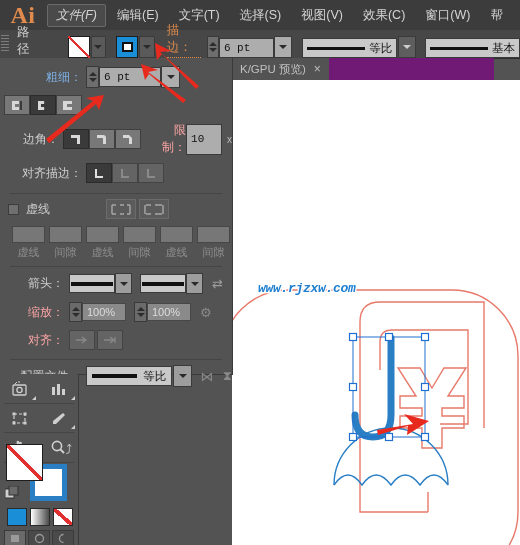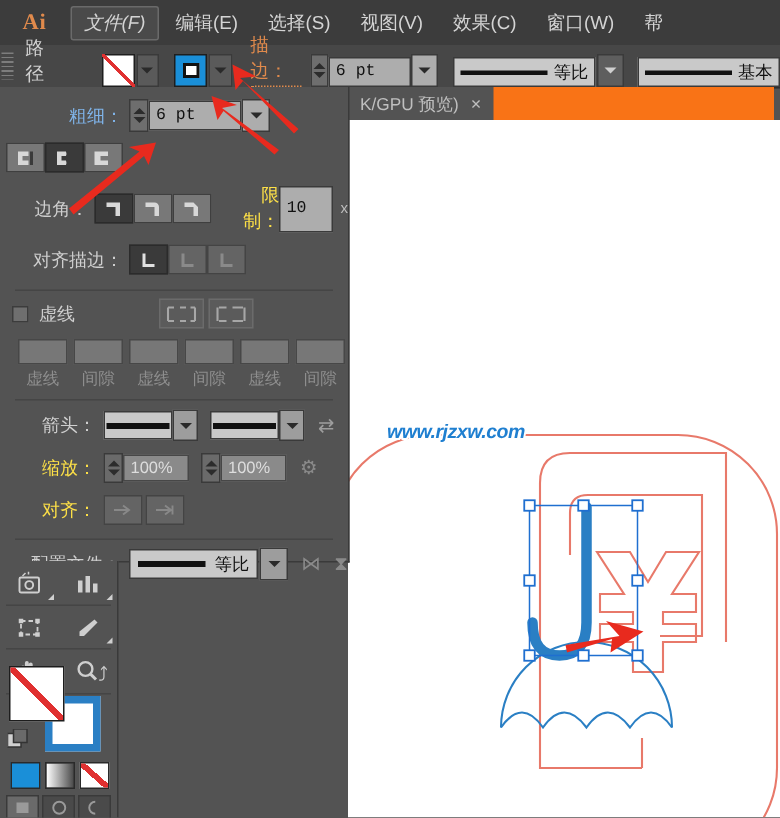--- a/index.html
+++ b/index.html
@@ -11,21 +11,21 @@
     position:relative;
   }
   
   #menubar{
     position:absolute;left:0;top:0;width:520px;height:30px;
     background:#3c3c3c;
     display:flex;align-items:center;
   }
   #ai-logo{
     width:46px;height:30px;display:flex;align-items:center;justify-content:center;
-    color:#e08a4c;font-size:15px;font-weight:bold;font-family:"Liberation Serif",serif;
+    color:#e08a4c;font-size:24px;font-weight:bold;font-family:"Liberation Serif",serif;
     letter-spacing:.5px;
   }
   .menu-item{
     padding:3px 9px;margin:0 1px;color:#d4d4d4;font-size:12.5px;white-space:nowrap;
   }
   .menu-item.active{
     background:#4a4a4a;border:1px solid #6a6a6a;border-radius:2px;padding:2px 8px;font-style:italic;
   }
   
   #controlbar{
@@ -64,43 +64,43 @@
     height:20px;background:#adadad;border:1px solid #3a3a3a;color:#111;
     font-family:"Liberation Mono","DejaVu Sans Mono",monospace;font-size:11px;
     display:flex;align-items:center;padding:0 4px;box-sizing:border-box;
   }
   .profile-box{
     height:20px;background:#c9c9c9;border:1px solid #3a3a3a;color:#111;
     display:flex;align-items:center;justify-content:flex-end;gap:4px;padding:0 4px;box-sizing:border-box;font-size:11.5px;
   }
   .profile-box .line{flex:1;height:3px;background:#111;min-width:46px;}
   
-  #tabstrip{position:absolute;left:232px;top:58px;width:284px;height:22px;background:#f97316;}
+  #tabstrip{position:absolute;left:232px;top:58px;width:262px;height:22px;background:#701a75;}
   #doctab{
     position:absolute;left:0;top:0;height:22px;background:#535353;
     display:flex;align-items:center;padding:0 8px;gap:8px;color:#bfbfbf;font-size:11.5px;white-space:nowrap;
   }
   #doctab .x{color:#bfbfbf;font-size:12px;}
   
   #canvas{position:absolute;left:232px;top:80px;width:288px;height:465px;background:#fff;overflow:hidden;}
   #watermark{
     position:absolute;left:258px;top:280px;font-size:13px;font-weight:bold;font-style:italic;
     color:#1f7fd0;-webkit-text-stroke:2.5px #fff;paint-order:stroke fill;
     font-family:"Liberation Sans",sans-serif;letter-spacing:-.3px;white-space:nowrap;
   }
-  #watermark span{position:relative;}
+  #watermark span{position:relative;font-family:Liberation Mono, monospace;}
   
   #strokepanel{
     position:absolute;left:0;top:58px;width:232px;height:316px;
     background:#535353;border-right:1px solid #3a3a3a;border-bottom:1px solid #3a3a3a;
   }
   .row{display:flex;align-items:center;}
   .lbl{font-size:12px;color:#cfcfcf;text-align:right;}
   .lbl.hl{color:#7fb3e8;}
-  .lbl.dim{color:#fde047;}
+  .lbl.dim{color:#fca5a5;}
   .tog{
     width:26px;height:20px;background:#787878;border:1px solid #3f3f3f;
     display:flex;align-items:center;justify-content:center;box-sizing:border-box;
   }
   .tog.sel{background:#3a3a3a;border-color:#2b2b2b;}
   .tog.off{background:#6a6a6a;opacity:.75;}
   .dash-in{width:33px;height:17px;background:#777;border:1px solid #474747;box-sizing:border-box;}
   .dash-lbl{width:33px;text-align:center;font-size:11px;color:#8e8e8e;}
   .sep{height:1px;background:#454545;margin:5px 10px;}
   .arrow-sel{
@@ -142,20 +142,21 @@
   
   .red-arrow{position:absolute;pointer-events:none;}
 </style>
 </head>
 <body>
 
 <div id="menubar">
   <div id="ai-logo">Ai</div>
   <div class="menu-item active">文件(F)</div>
   <div class="menu-item">编辑(E)</div>
+  <div class="menu-item">文字(T)</div>
   <div class="menu-item">选择(S)</div>
   <div class="menu-item">视图(V)</div>
   <div class="menu-item">效果(C)</div>
   <div class="menu-item">窗口(W)</div>
   <div class="menu-item">帮</div>
 </div>
 
 <div id="controlbar">
   <div id="cb-grip">
       <div class="g"></div>

